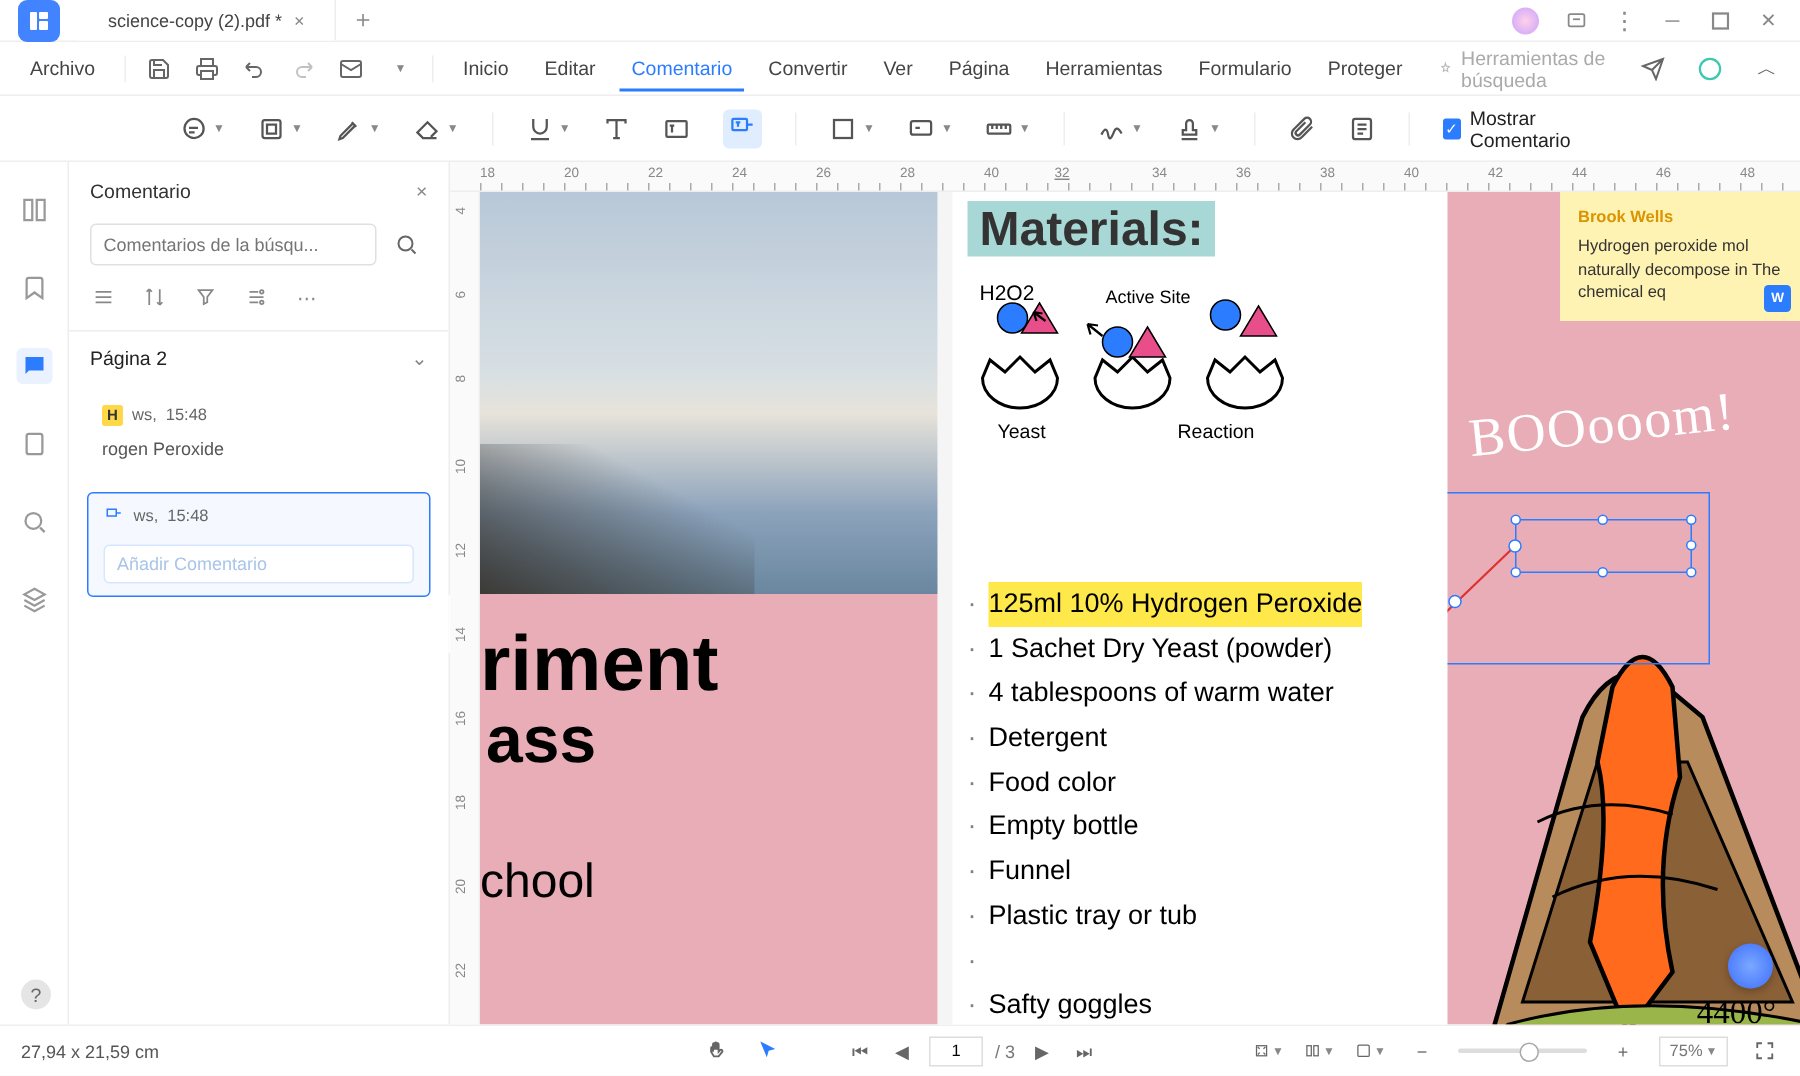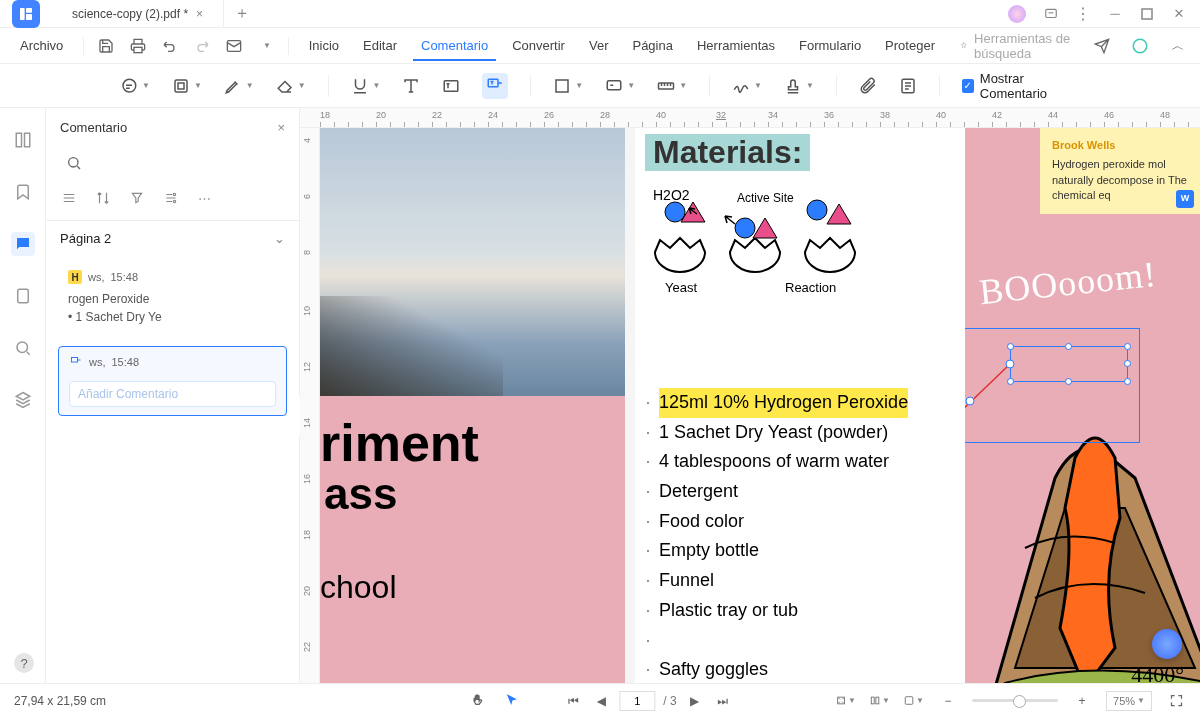--- a/index.html
+++ b/index.html
@@ -332,20 +332,21 @@
         </svg>
       </span>
   </div>
 
   <div class="comments-panel">
     <div class="panel-header">
       <span>Comentario</span>
       <span class="panel-close">×</span>
     </div>
     <div class="search-wrap">
+      <input class="search-input" placeholder="Comentarios de la búsqu..." style="">
       <span class="search-btn">
           <svg width="16" height="16" viewBox="0 0 24 24" fill="none" stroke="currentColor" stroke-width="2">
             <circle cx="11" cy="11" r="7"></circle>
             <path d="M21 21l-4-4"></path>
           </svg>
         </span>
     </div>
     <div class="filter-row">
       <span><svg width="14" height="14" viewBox="0 0 24 24" fill="none" stroke="currentColor" stroke-width="2">
             <path d="M3 6h18M3 12h18M3 18h18"></path>
@@ -368,21 +369,20 @@
       <span class="chev">⌄</span>
     </div>
     <div class="comment-item">
       <div class="comment-meta">
         <span class="hl-badge">H</span>
         <span>ws,</span>
         <span>15:48</span>
       </div>
       <div class="hint-text">
         <div>rogen Peroxide</div>
-        <div>• 1 Sachet Dry Ye</div>
       </div>
     </div>
     <div class="comment-item selected">
       <div class="comment-meta">
         <span class="shape-badge">
             <svg width="12" height="12" viewBox="0 0 24 24" fill="none" stroke="currentColor" stroke-width="2">
               <rect x="3" y="3" width="12" height="9"></rect>
               <path d="M15 8h6"></path>
             </svg>
           </span>
@@ -424,21 +424,21 @@
         <span class="tick" style="left: 300px;">28</span>
         <span class="tick-line" style="left: 300px;"></span>
         <span class="tick-line" style="left: 314px;"></span>
         <span class="tick-line" style="left: 328px;"></span>
         <span class="tick-line" style="left: 342px;"></span>
         <span class="tick" style="left: 356px;">40</span>
         <span class="tick-line" style="left: 356px;"></span>
         <span class="tick-line" style="left: 370px;"></span>
         <span class="tick-line" style="left: 384px;"></span>
         <span class="tick-line" style="left: 398px;"></span>
-        <span class="tick" style="left: 416px; text-decoration: underline;">32</span>
+        <span class="tick" style="left: 403px; text-decoration: underline;">32</span>
         <span class="tick-line" style="left: 412px;"></span>
         <span class="tick-line" style="left: 426px;"></span>
         <span class="tick-line" style="left: 440px;"></span>
         <span class="tick-line" style="left: 454px;"></span>
         <span class="tick" style="left: 468px;">34</span>
         <span class="tick-line" style="left: 468px;"></span>
         <span class="tick-line" style="left: 482px;"></span>
         <span class="tick-line" style="left: 496px;"></span>
         <span class="tick-line" style="left: 510px;"></span>
         <span class="tick" style="left: 524px;">36</span>

